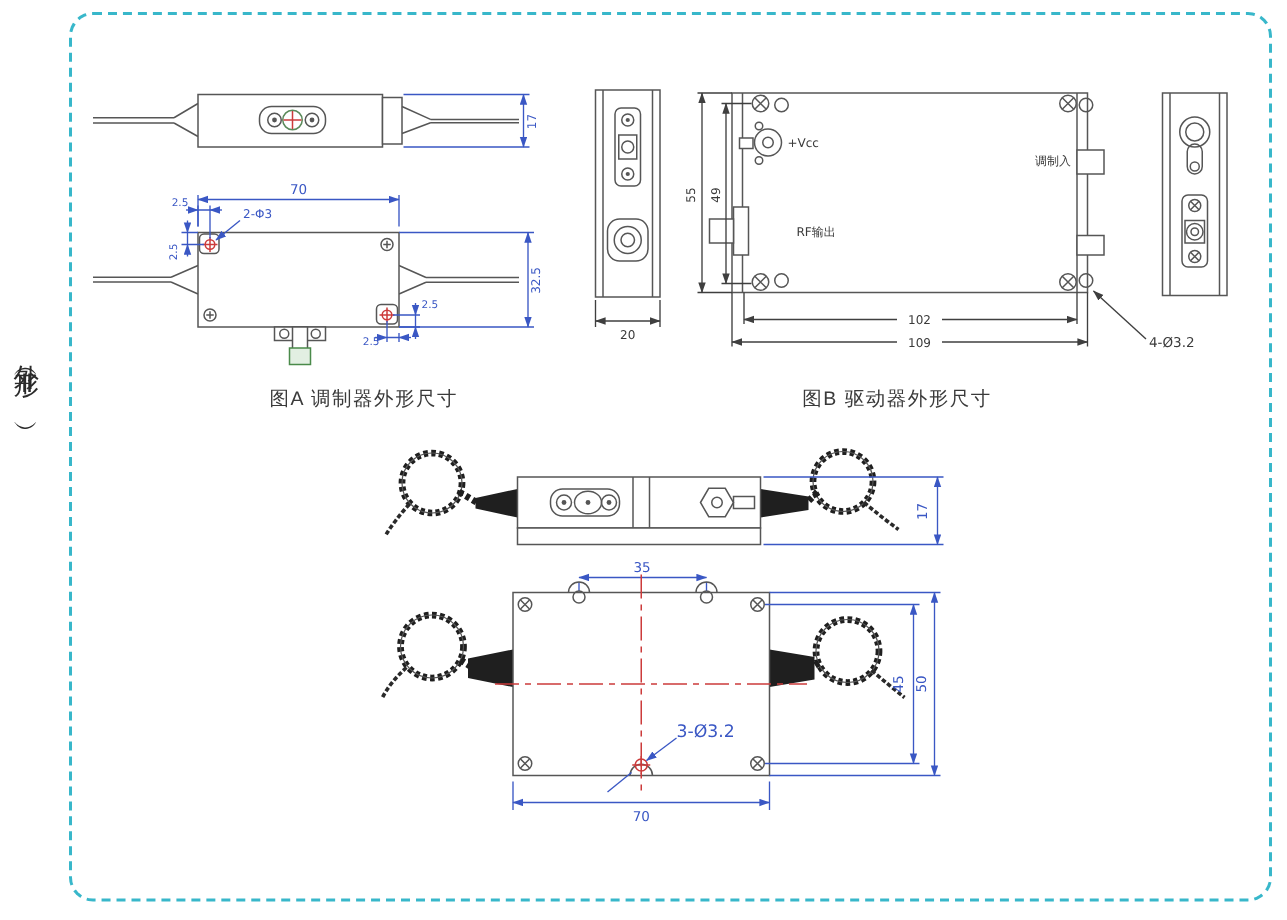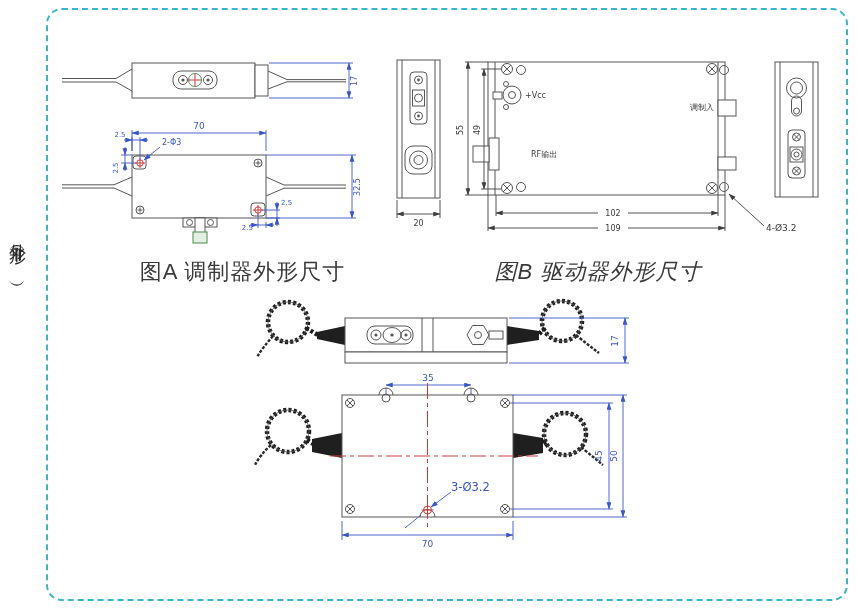--- a/index.html
+++ b/index.html
@@ -3,21 +3,21 @@
 <meta charset="utf-8">
 <style>
   html,body{margin:0;padding:0;background:#fff;}
   .page{position:relative;width:858px;height:613px;background:#ffffff;overflow:hidden;
         font-family:"Liberation Sans",sans-serif;}
   .frame{position:absolute;left:46px;top:8px;width:798px;height:589px;
          border:2px dashed #38b7ca;border-radius:16px;}
   .side-label{position:absolute;left:6px;top:230px;height:170px;
               writing-mode:vertical-rl;text-orientation:mixed;
               font-size:17px;color:#2b2b2b;letter-spacing:5px;}
-  .caption{position:absolute;font-size:22px;color:#3a3a3a;text-align:center;
+  .caption{position:absolute;font-size:13px;color:#3a3a3a;text-align:center;
            letter-spacing:1px;white-space:nowrap;}
   svg{position:absolute;overflow:visible;}
   svg text{font-family:"DejaVu Sans","Liberation Sans",sans-serif;}
   .ol{stroke:#565656;fill:none;stroke-width:1;}
   .olw{stroke:#565656;fill:#ffffff;stroke-width:1;}
   .dim{stroke:#3a57c4;fill:none;stroke-width:0.9;}
   .dimt{fill:#3a57c4;font-size:8px;}
   .dimt9{fill:#3a57c4;font-size:9px;}
   .dimb{stroke:#3f3f3f;fill:none;stroke-width:0.9;}
   .dimbt{fill:#3a3a3a;font-size:8px;}
@@ -233,21 +233,21 @@
       <rect class="ol" x="403" y="80" width="17" height="48" rx="4"></rect>
       <circle class="ol" cx="411.5" cy="87" r="4"></circle>
         <path class="ol" d="M408.5 84 L414.5 90 M414.5 84 L408.5 90"></path>
       <rect class="ol" x="405" y="97" width="13" height="15"></rect>
       <circle class="ol" cx="411.5" cy="104.5" r="5.5"></circle>
         <circle class="ol" cx="411.5" cy="104.5" r="2.5"></circle>
       <circle class="ol" cx="411.5" cy="121" r="4"></circle>
         <path class="ol" d="M408.5 118 L414.5 124 M414.5 118 L408.5 124"></path>
     </g>
   </svg>
-  <div class="caption" style="left:468px;top:257px;width:260px;font-style:italic;">图B 驱动器外形尺寸</div>
+  <div class="caption" style="left:468px;top:257px;width:260px;">图B 驱动器外形尺寸</div>
 
   <svg style="left:255px;top:295px" width="402" height="272" viewBox="0 0 402 272">
     <defs>
       <marker id="mC" markerWidth="9" markerHeight="7" refX="7.5" refY="2.75" orient="auto-start-reverse">
         <path d="M0,0 L8,2.75 L0,5.5 Z" fill="#3a57c4"></path>
       </marker>
     </defs>
 
     <g>
       <g>

